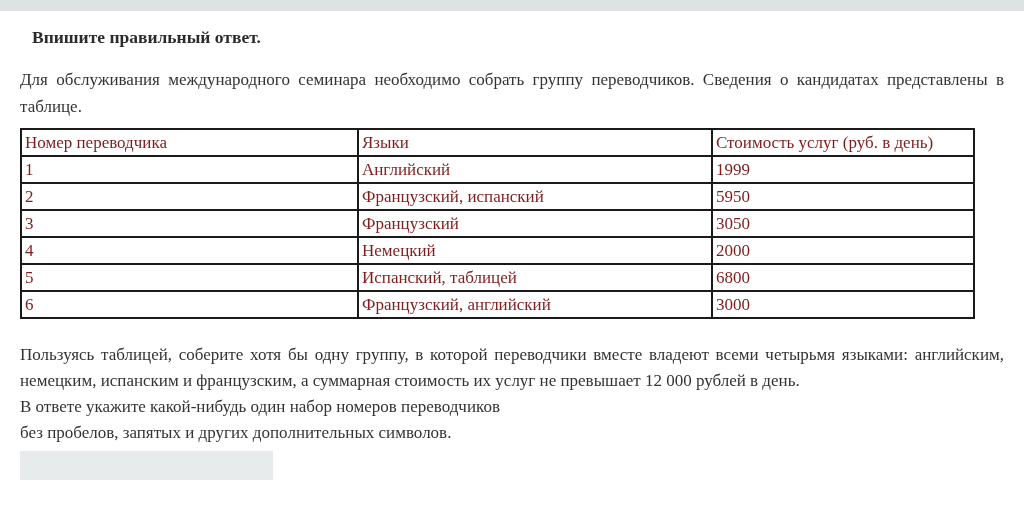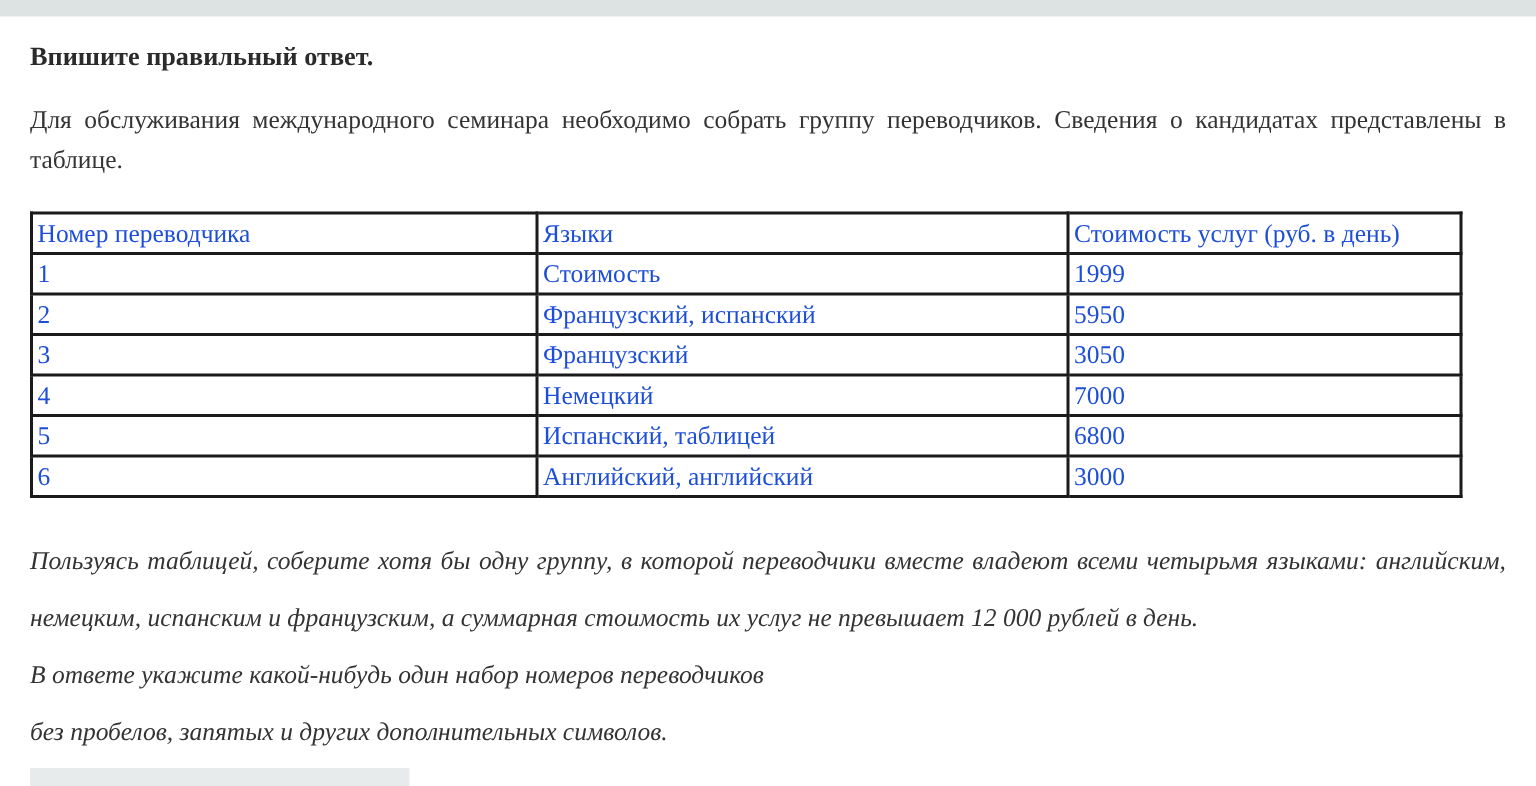--- a/index.html
+++ b/index.html
@@ -20,53 +20,52 @@
     height: 11px;
     background: #dde2e3;
   }
   .content {
     padding: 0 20px;
   }
   .question-prompt {
     font-size: 17.5px;
     font-weight: bold;
     color: #2b2b2b;
-    margin: 13px 0 0 0;
+    margin: 13px 0 0 12px;
     line-height: 26px;
   }
   .intro-paragraph {
     margin: 16px 0 0 0;
     line-height: 27px;
     text-align: justify;
   }
   table.candidates-table {
     border-collapse: collapse;
     table-layout: fixed;
     width: 953px;
-    margin-top: 21px;
-    color: #1d4ed8;
+    margin-top: 8px;
+    color: #7f1d1d;
   }
   table.candidates-table th,
   table.candidates-table td {
     border: 2px solid #1a1a1a;
     font-weight: normal;
     text-align: left;
     vertical-align: middle;
     font-size: 17px;
     line-height: 23px;
     height: 25px;
     padding: 0 2px 0 3px;
     overflow: hidden;
     white-space: nowrap;
   }
   .task-paragraph {
     margin: 23px 0 0 0;
-    line-height: 38px;
+    line-height: 26px;
     text-align: justify;
-    font-style: italic;
   }
   .answer-input {
     display: block;
     margin-top: 5px;
     width: 253px;
     height: 29px;
     background: #e8ebec;
     border: none;
     outline: none;
     box-sizing: border-box;
@@ -96,46 +95,46 @@
     <thead>
       <tr>
         <th>Номер переводчика</th>
         <th>Языки</th>
         <th>Стоимость услуг (руб. в день)</th>
       </tr>
     </thead>
     <tbody>
       <tr>
         <td>1</td>
-        <td>Стоимость</td>
+        <td>Английский</td>
         <td>1999</td>
       </tr>
       <tr>
         <td>2</td>
         <td>Французский, испанский</td>
         <td>5950</td>
       </tr>
       <tr>
         <td>3</td>
         <td>Французский</td>
         <td>3050</td>
       </tr>
       <tr>
         <td>4</td>
         <td>Немецкий</td>
-        <td>7000</td>
+        <td>2000</td>
       </tr>
       <tr>
         <td>5</td>
         <td>Испанский, таблицей</td>
         <td>6800</td>
       </tr>
       <tr>
         <td>6</td>
-        <td>Английский, английский</td>
+        <td>Французский, английский</td>
         <td>3000</td>
       </tr>
     </tbody>
   </table>
 
   <p class="task-paragraph"><span>Пользуясь таблицей, соберите хотя бы одну группу, в которой переводчики вместе владеют всеми четырьмя языками: английским, немецким, испанским и французским, а суммарная стоимость их услуг не превышает 12&nbsp;000 рублей в день.</span><br><span>В ответе укажите какой-нибудь один набор номеров переводчиков</span><br><span>без пробелов, запятых и других дополнительных символов.</span></p>
 
   <input type="text" class="answer-input" placeholder="" style="">
 
 </div>

